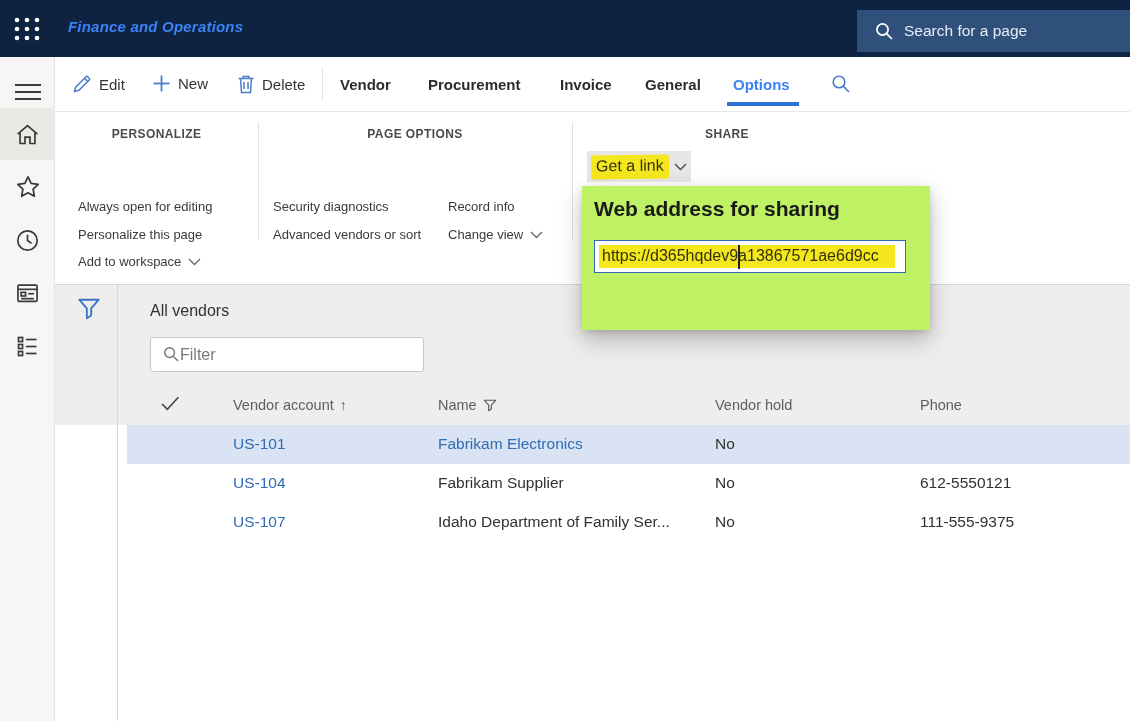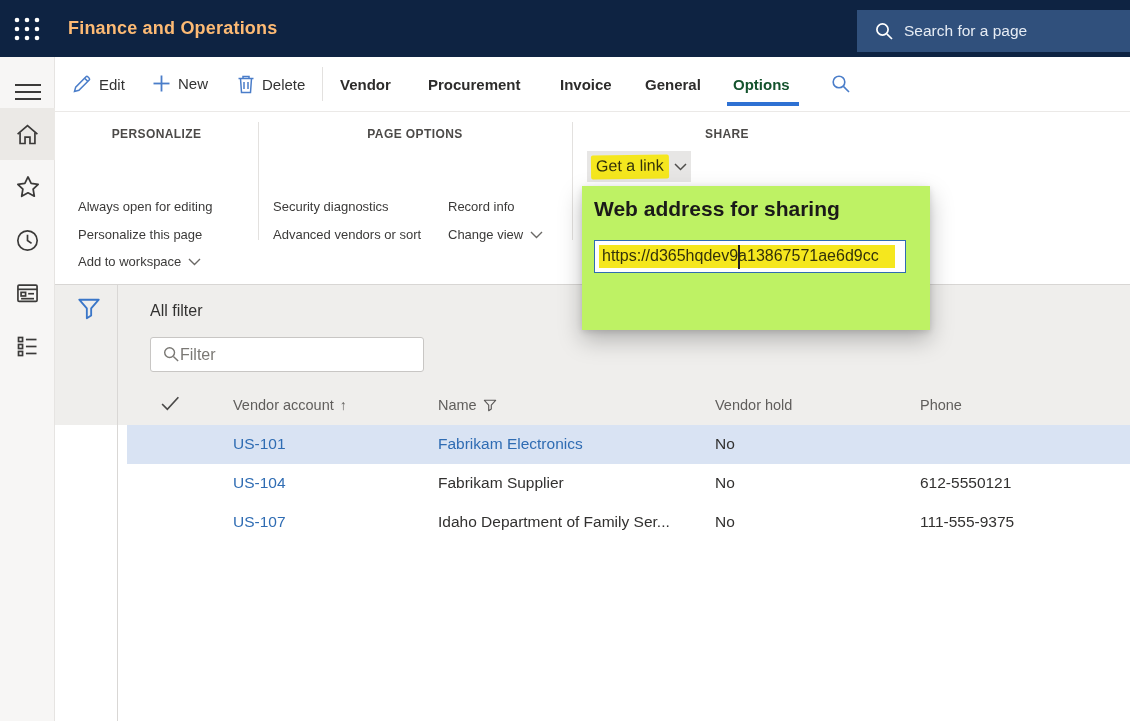--- a/index.html
+++ b/index.html
@@ -3,21 +3,21 @@
 <meta charset="utf-8">
 <style>
   * { margin:0; padding:0; box-sizing:border-box; }
   html,body { width:1130px; height:721px; }
   body { font-family:"Liberation Sans", sans-serif; background:#fff; }
   .stage { position:relative; width:1130px; height:721px; overflow:hidden; background:#fff; }
   .abs { position:absolute; }
 
   
   .topbar { position:absolute; left:0; top:0; width:1130px; height:57px; background:#0e2342; z-index:5; }
-  .app-title { position:absolute; left:68px; top:18px; color:#fdba74; font-size:18px; font-weight:bold; letter-spacing:.2px; }
+  .app-title { position:absolute; left:68px; top:18px; color:#3b82f6; font-size:15px; font-weight:bold; letter-spacing:.2px;font-style:italic; }
   .waffle { position:absolute; left:12px; top:14px; width:30px; height:30px; cursor:pointer; }
   .topsearch { position:absolute; left:857px; top:10px; width:273px; height:42px; background:#30507c; display:flex; align-items:center; cursor:text; }
   .topsearch .ph { color:#e6ecf4; font-size:15.5px; margin-left:10px; }
   .topsearch svg { margin-left:18px; }
 
   
   .sidebar { position:absolute; left:0; top:57px; width:55px; height:664px; background:#f7f6f5; border-right:1px solid #e6e4e2; z-index:2; }
   .nav-item { position:absolute; left:0; width:55px; height:52px; display:flex; align-items:center; justify-content:center; cursor:pointer; }
   .nav-item.active { background:#ebe9e6; }
 
@@ -180,21 +180,21 @@
       </g>
     </svg>
     <span>Delete</span>
   </div>
   <div class="vsep-tab"></div>
 
   <div class="tab" style="left:340px;">Vendor</div>
   <div class="tab" style="left:428px;">Procurement</div>
   <div class="tab" style="left:560px;">Invoice</div>
   <div class="tab" style="left:645px;">General</div>
-  <div class="tab" style="left:733px;color:#14532d;">Options</div>
+  <div class="tab" style="left:733px;color:#3b82f6;">Options</div>
   <div class="tab-underline"></div>
   <div class="abs" style="left:831px;top:74px;cursor:pointer;z-index:4;">
     <svg width="20" height="20" viewBox="0 0 20 20">
       <circle cx="8" cy="8" r="5.8" fill="none" stroke="#4a7dc9" stroke-width="1.6"></circle>
       <line x1="12.4" y1="12.4" x2="18" y2="18" stroke="#4a7dc9" stroke-width="1.6"></line>
     </svg>
   </div>
 
   <div class="grp-title" style="left:55px;width:203px;">PERSONALIZE</div>
   <div class="fly-item" style="left:78px;top:157px;">Always open for editing</div>
@@ -244,21 +244,21 @@
   <div class="band-gray"></div>
   <div class="band-white"></div>
   <div class="content-vsep"></div>
 
   <div class="filter-toggle">
     <svg width="24" height="26" viewBox="0 0 22 24">
       <path d="M2 2.5h18l-7 8v6.6l-4 2.6v-9.2z" fill="none" stroke="#3a76c8" stroke-width="1.7" stroke-linejoin="round"></path>
     </svg>
   </div>
 
-  <div class="view-title">All filter</div>
+  <div class="view-title">All vendors</div>
 
   <div class="filter-box">
     <svg width="17" height="17" viewBox="0 0 18 18">
       <circle cx="7" cy="7" r="5.2" fill="none" stroke="#7a7874" stroke-width="1.5"></circle>
       <line x1="11" y1="11" x2="16" y2="16" stroke="#7a7874" stroke-width="1.5"></line>
     </svg>
     <input type="text" placeholder="Filter" style="">
   </div>
 
   <div class="hdr-check">

